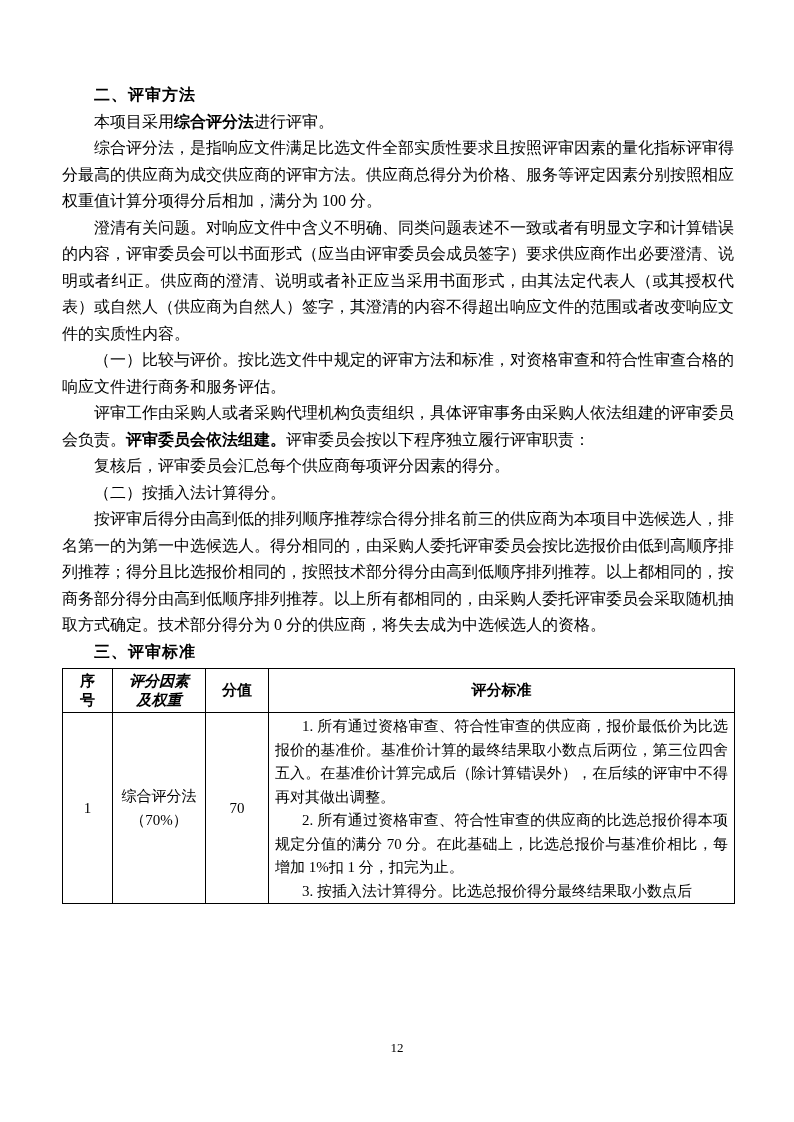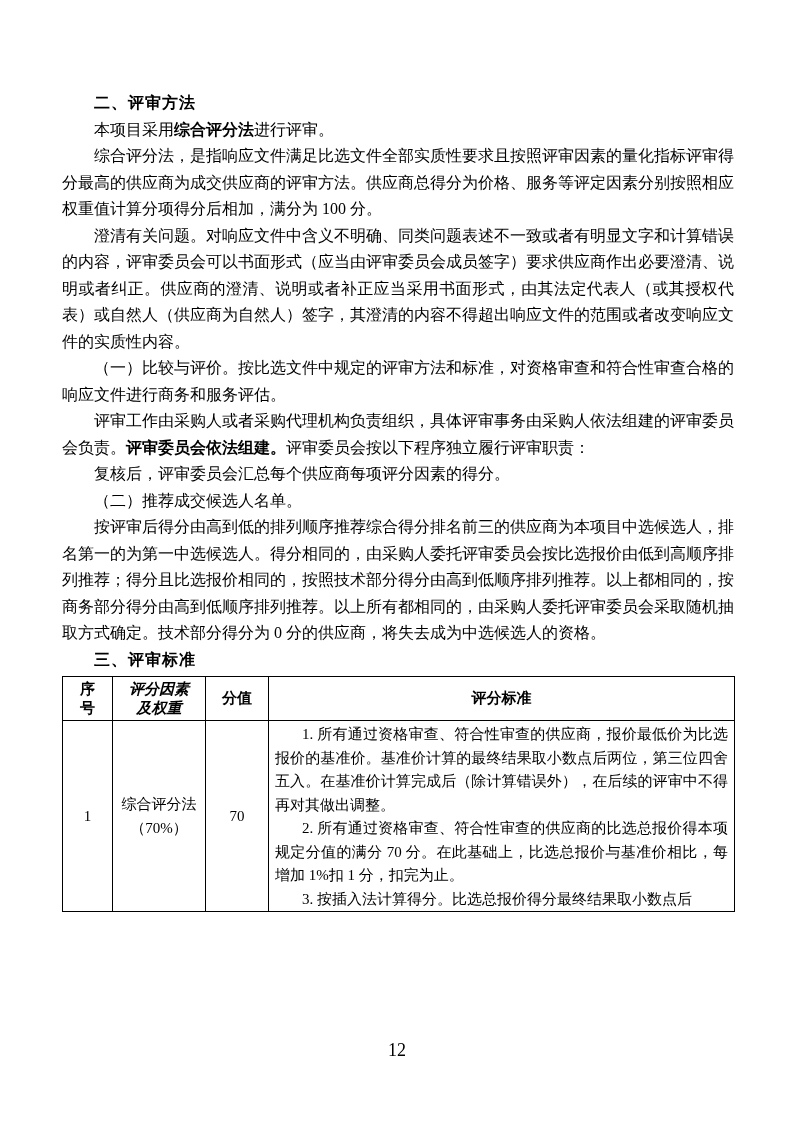--- a/index.html
+++ b/index.html
@@ -10,21 +10,21 @@
     color: #000000;
   }
   .page {
     position: relative;
     width: 794px; height: 1122px;
     background: #ffffff;
     overflow: hidden;
   }
   .content {
     position: absolute;
-    left: 62px; top: 90px;
+    left: 62px; top: 82px;
     width: 672px;
   }
   .content p.para {
     margin: 0;
     font-size: 16px;
     line-height: 26.5px;
     text-align: justify;
     text-indent: 2em;
   }
   .content p.hd {
@@ -78,21 +78,21 @@
     font-size: 15px;
     line-height: 23.5px;
     text-align: justify;
     text-indent: 1.8em;
   }
   .pagenum {
     position: absolute;
     top: 1040px; left: 0;
     width: 794px;
     text-align: center;
-    font-size: 18px;
+    font-size: 13px;
   }
 </style>
 </head>
 <body>
 
 <div class="page">
   <div class="content">
 
     <p class="para hd">二、评审方法</p>
 
@@ -102,21 +102,21 @@
 
     <p class="para">澄清有关问题。对响应文件中含义不明确、同类问题表述不一致或者有明显文字和计算错误的内容，评审委员会可以书面形式（应当由评审委员会成员签字）要求供应商作出必要澄清、说明或者纠正。供应商的澄清、说明或者补正应当采用书面形式，由其法定代表人（或其授权代表）或自然人（供应商为自然人）签字，其澄清的内容不得超出响应文件的范围或者改变响应文件的实质性内容。</p>
 
     <p class="para">（一）比较与评价。按比选文件中规定的评审方法和标准，对资格审查和符合性审查合格的响应文件进行商务和服务评估。</p>
 
     <p class="para"><span>评审工作由采购人或者采购代理机构负责组织，具体评审事务由采购人依法组建的评审委员会负责。</span><b class="run">评审委员会依法组建。</b><span>评审委员会按以下程序独立履行评审职责：</span></p>
 
 
     <p class="para">复核后，评审委员会汇总每个供应商每项评分因素的得分。</p>
 
-    <p class="para">（二）推荐成交候选人名单。</p>
+    <p class="para">（二）按插入法计算得分。</p>
 
     <p class="para">按评审后得分由高到低的排列顺序推荐综合得分排名前三的供应商为本项目中选候选人，排名第一的为第一中选候选人。得分相同的，由采购人委托评审委员会按比选报价由低到高顺序排列推荐；得分且比选报价相同的，按照技术部分得分由高到低顺序排列推荐。以上都相同的，按商务部分得分由高到低顺序排列推荐。以上所有都相同的，由采购人委托评审委员会采取随机抽取方式确定。技术部分得分为 0 分的供应商，将失去成为中选候选人的资格。</p>
 
     <p class="para hd">三、评审标准</p>
 
 
     <table class="factors">
       <colgroup>
         <col style="width:50px">
         <col style="width:93px">

